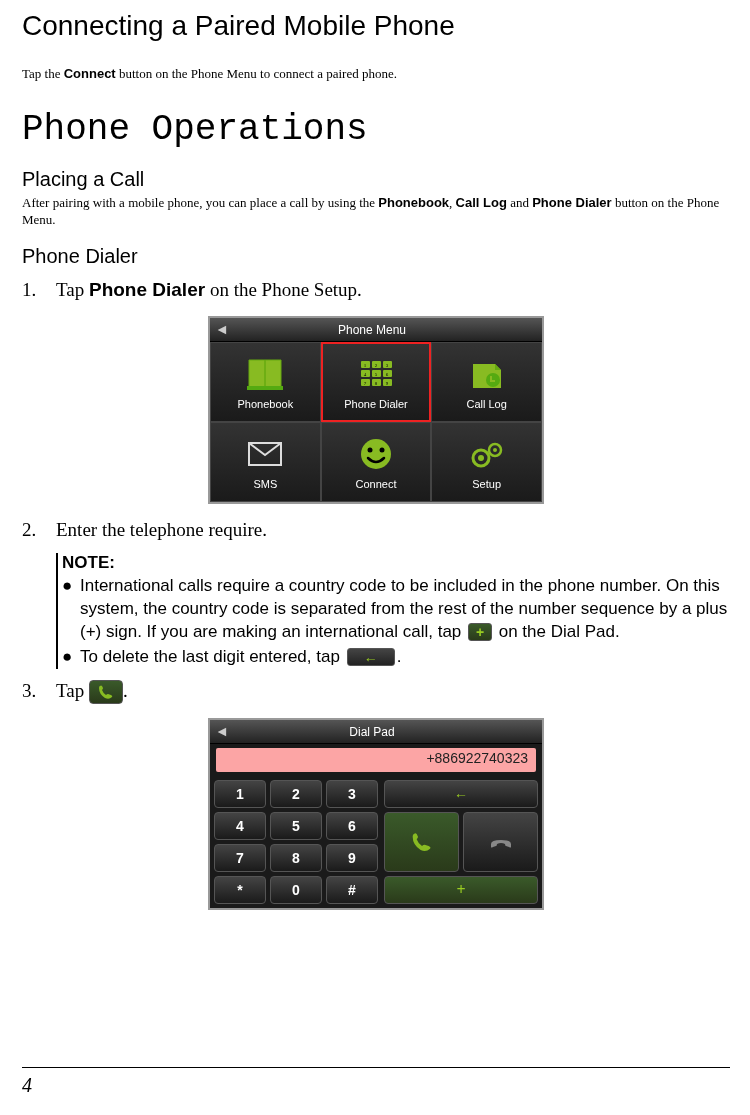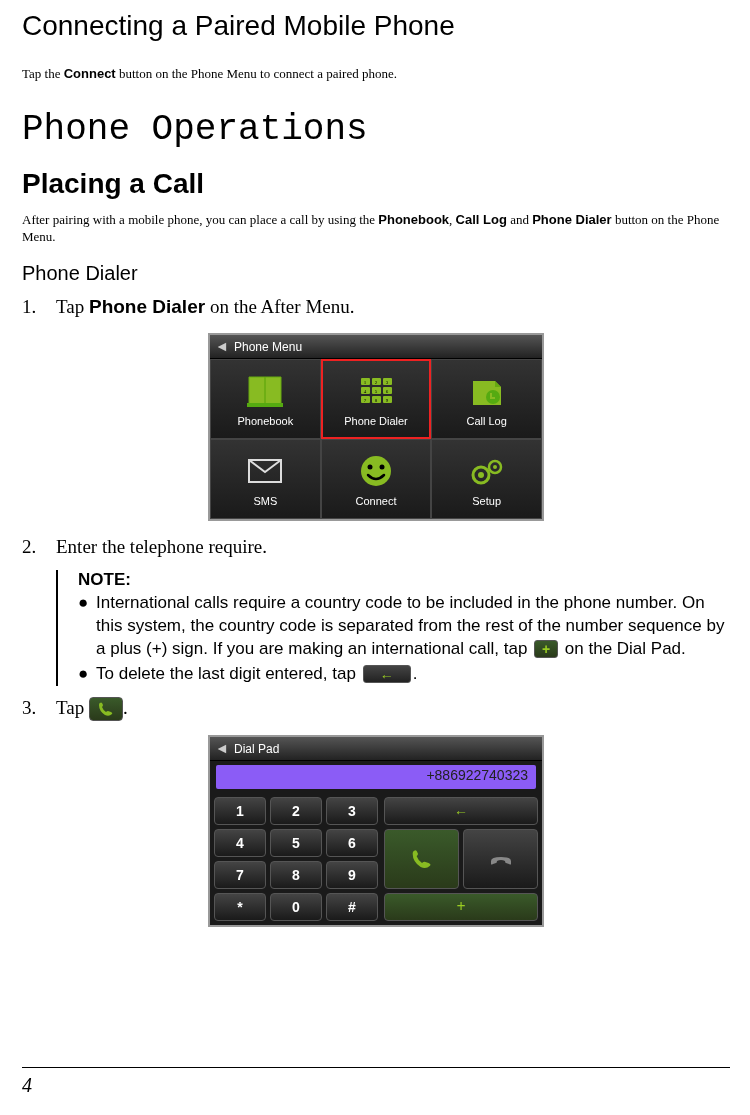--- a/index.html
+++ b/index.html
@@ -18,25 +18,25 @@
       margin-bottom: 24px;
     }
     .h2 {
       font-size: 36px;
       font-family: Liberation Mono, monospace;
       font-weight: 400;
       margin-top: 26px;
       margin-bottom: 14px;
     }
     .h3 {
-      font-size: 28px;
-      font-family: Arial, sans-serif;
-      font-weight: 700;
+      font-size: 20px;
+      font-family: Arial, sans-serif;
+      font-weight: 400;
       margin-top: 18px;
-      margin-bottom: 12px;
+      margin-bottom: 4px;
     }
     .h4 {
       font-size: 20px;
       font-family: Arial, sans-serif;
       font-weight: 400;
       margin-top: 16px;
       margin-bottom: 10px;
     }
     .body-text {
       font-size: 13px;
@@ -82,20 +82,21 @@
       width: 24px;
       height: 20px;
       display: flex;
       align-items: center;
       justify-content: center;
       color: #ccc;
       font-size: 14px;
     }
     .header-title {
       flex: 1;
+      text-align: center;
       color: #fff;
       font-family: Arial, sans-serif;
       font-size: 12px;
       padding-right: 32px;
     }
     .menu-grid {
       display: grid;
       grid-template-columns: repeat(3, 1fr);
     }
     .menu-cell {
@@ -118,21 +119,21 @@
     }
     .menu-icon {
       height: 40px;
       display: flex;
       align-items: center;
       justify-content: center;
     }
     .note-box {
       border-left: 2px solid #000;
       margin-left: 34px;
-      padding-left: 20px;
+      padding-left: 4px;
       margin-top: 8px;
       margin-bottom: 8px;
     }
     .note-title {
       font-family: Arial, sans-serif;
       font-weight: bold;
       font-size: 17px;
     }
     .note-bullet {
       display: flex;
@@ -182,21 +183,21 @@
       vertical-align: middle;
     }
     .dial-pad {
       display: inline-block;
       width: 336px;
       background: #1a1a1a;
       border: 2px solid #999;
       text-align: left;
     }
     .dial-display {
-      background: #8b5cf6;
+      background: #fca5a5;
       height: 24px;
       margin: 4px 6px;
       text-align: right;
       padding: 2px 8px;
       font-family: Arial, sans-serif;
       font-size: 14px;
       color: #222;
       border-radius: 2px;
     }
     .dial-body {
@@ -274,21 +275,21 @@
 
 <div class="body-text">
   <span>After pairing with a mobile phone, you can place a call by using the </span><span class="bold-sans">Phonebook</span><span>, </span><span class="bold-sans">Call Log</span><span> and </span><span class="bold-sans">Phone Dialer</span><span> button on the Phone Menu.</span>
 </div>
 
 <div class="h4">Phone Dialer</div>
 
 <div class="step">
   <span class="step-num">1.</span>
   <span>
-    <span>Tap </span><span class="bold-sans">Phone Dialer</span><span> on the After Menu.</span>
+    <span>Tap </span><span class="bold-sans">Phone Dialer</span><span> on the Phone Setup.</span>
   </span>
 </div>
 
 <div class="screenshot-container">
   <div class="phone-menu">
     <div class="phone-menu-header">
       <div class="back-arrow">◄</div>
       <div class="header-title">Phone Menu</div>
     </div>
     <div class="menu-grid">

